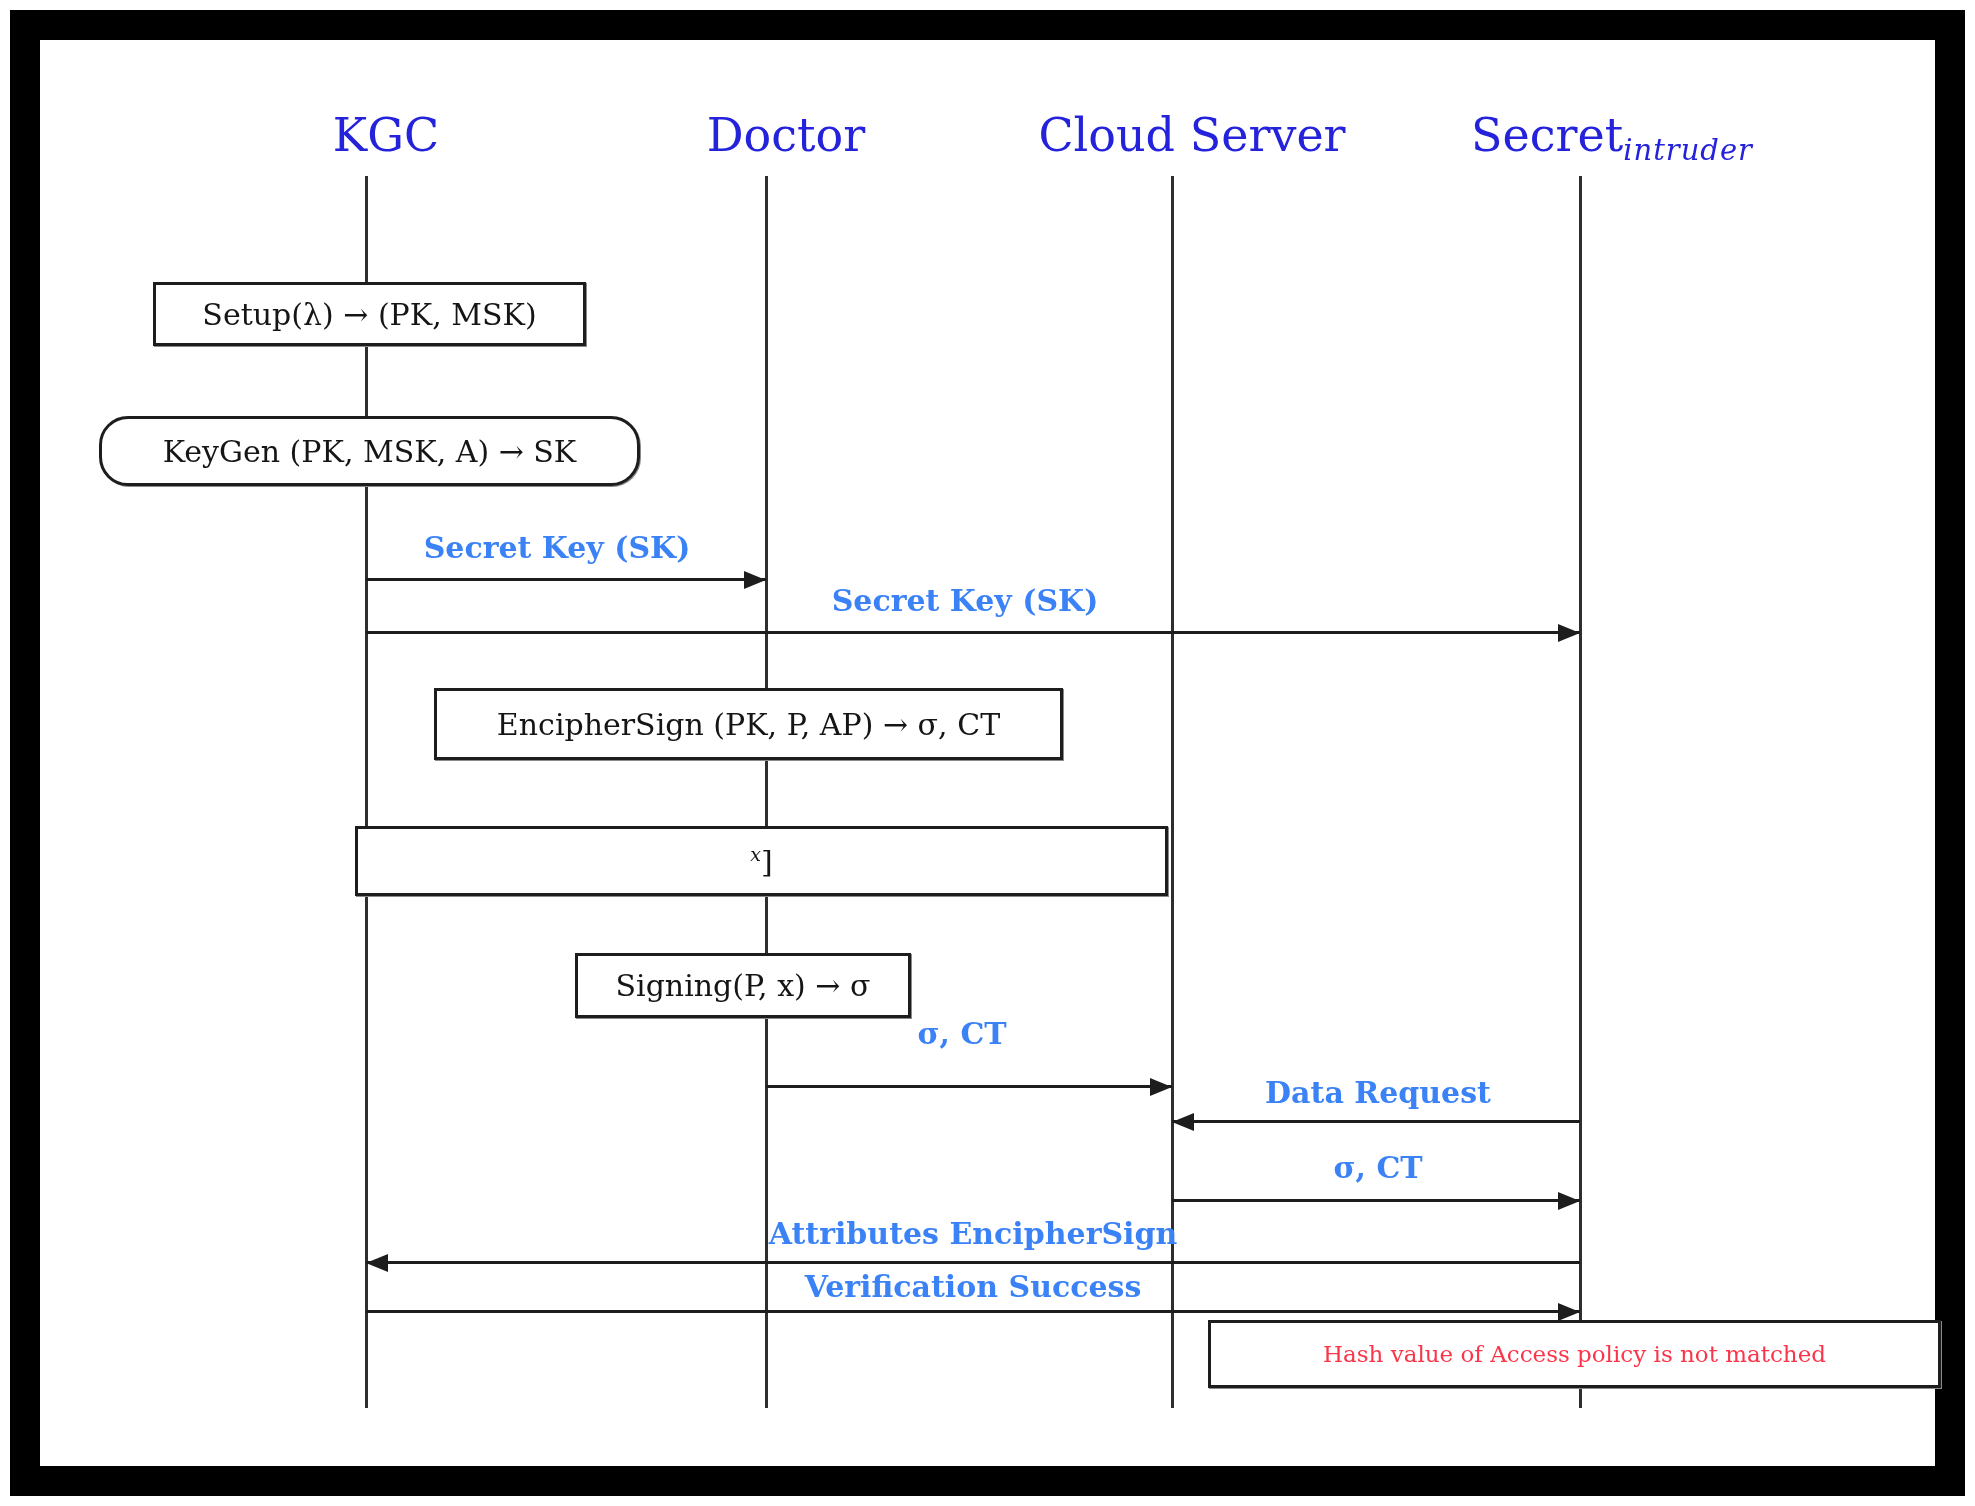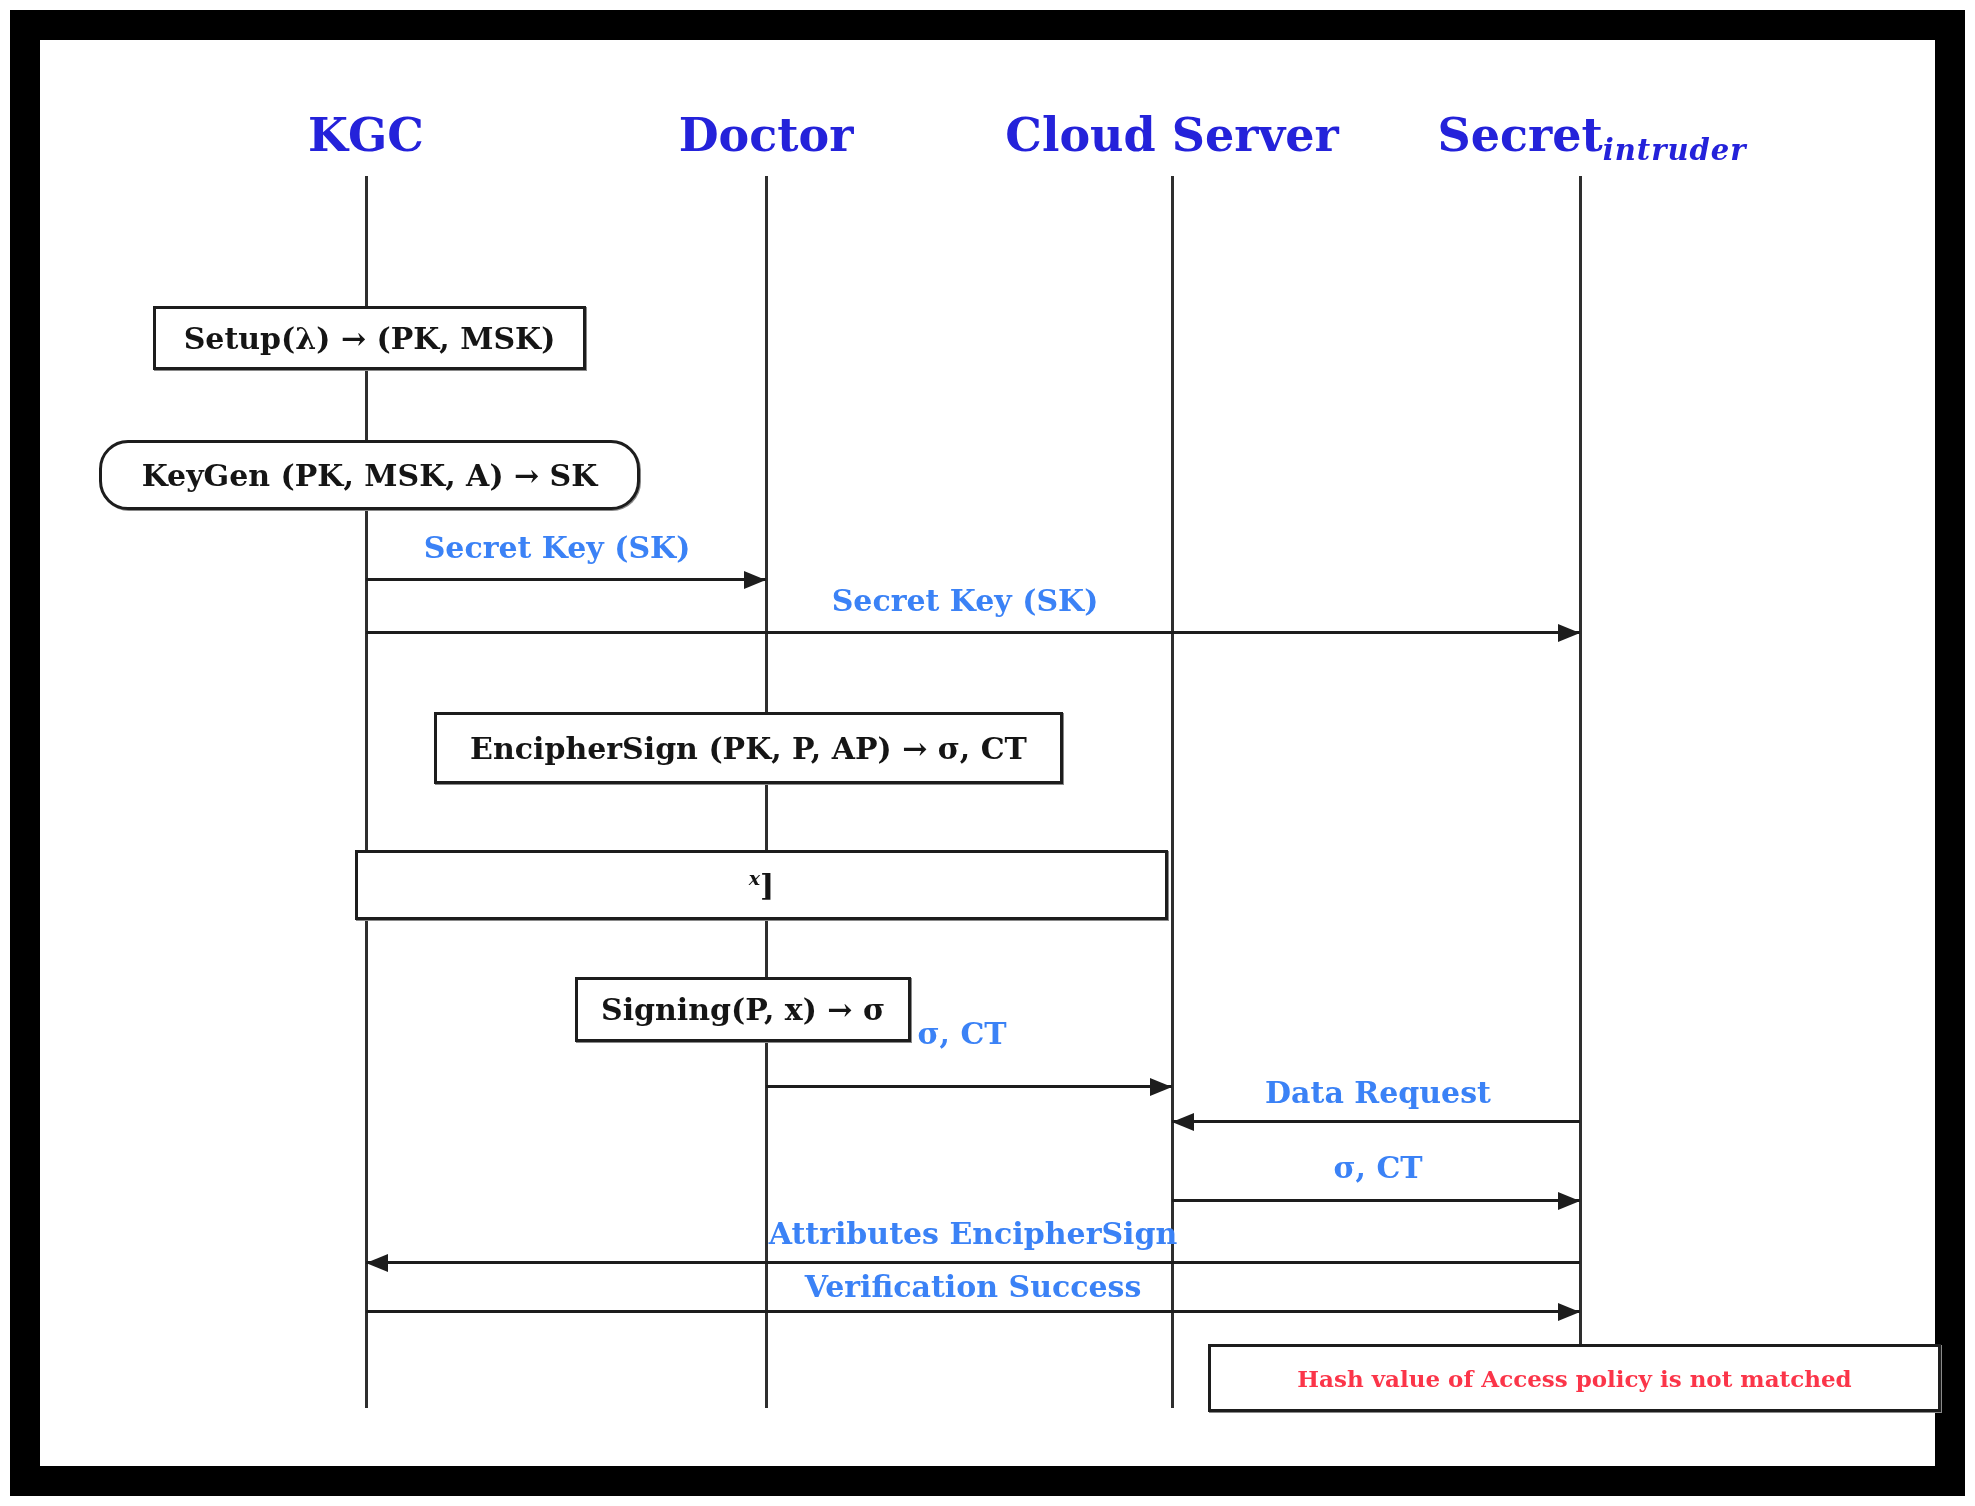--- a/index.html
+++ b/index.html
@@ -1,21 +1,21 @@
 <!DOCTYPE html>
 <html style="--blue: #2422da; --red: #fb3549; --ink: #1d1d1d;"><head>
 <meta charset="utf-8">
 <style>
   html,body{margin:0;padding:0;background:#ffffff;}
   body{width:1975px;height:1506px;position:relative;font-family:"DejaVu Serif","Liberation Serif",serif;overflow:hidden;}
   .frame{position:absolute;left:10px;top:10px;width:1895px;height:1426px;border:30px solid #000;background:#fff;}
-  .actor{position:absolute;transform:translateX(-50%);color:var(--blue,#2422da);font-weight:bold;font-size:46px;white-space:nowrap;}
+  .actor{position:absolute;transform:translateX(-50%);color:var(--blue,#2422da);font-weight:normal;font-size:46px;white-space:nowrap;margin-left:20px;}
   .actor .sub{font-size:29px;font-style:italic;position:relative;top:9px;letter-spacing:1px;}
   .life{position:absolute;width:3px;top:176px;height:1232px;background:#2e2e2e;}
-  .pbox{position:absolute;border:3px solid var(--ink,#1d1d1d);background:#fff;display:flex;align-items:center;justify-content:center;font-weight:bold;font-size:30px;white-space:nowrap;color:#151515;z-index:3;box-shadow:1px 1px 0 #8a8a8a;margin-top:24px;}
+  .pbox{position:absolute;border:3px solid var(--ink,#1d1d1d);background:#fff;display:flex;align-items:center;justify-content:center;font-weight:normal;font-size:30px;white-space:nowrap;color:#151515;z-index:3;box-shadow:1px 1px 0 #8a8a8a;}
   .pbox sup{font-size:19px;font-style:italic;margin-top:-14px;}
   .alertbox{color:var(--red,#fb3549);}
   .mline{position:absolute;height:3px;background:var(--ink,#1d1d1d);z-index:2;}
   .mlabel{position:absolute;transform:translate(-50%,-50%);font-weight:bold;font-size:30px;white-space:nowrap;color:#3b82f6;z-index:2;}
   .ar{position:absolute;width:0;height:0;border-top:9px solid transparent;border-bottom:9px solid transparent;z-index:2;}
   .ar.right{border-left:22px solid var(--ink,#1d1d1d);}
   .ar.left{border-right:22px solid var(--ink,#1d1d1d);}
 </style>
 </head>
 <body>

